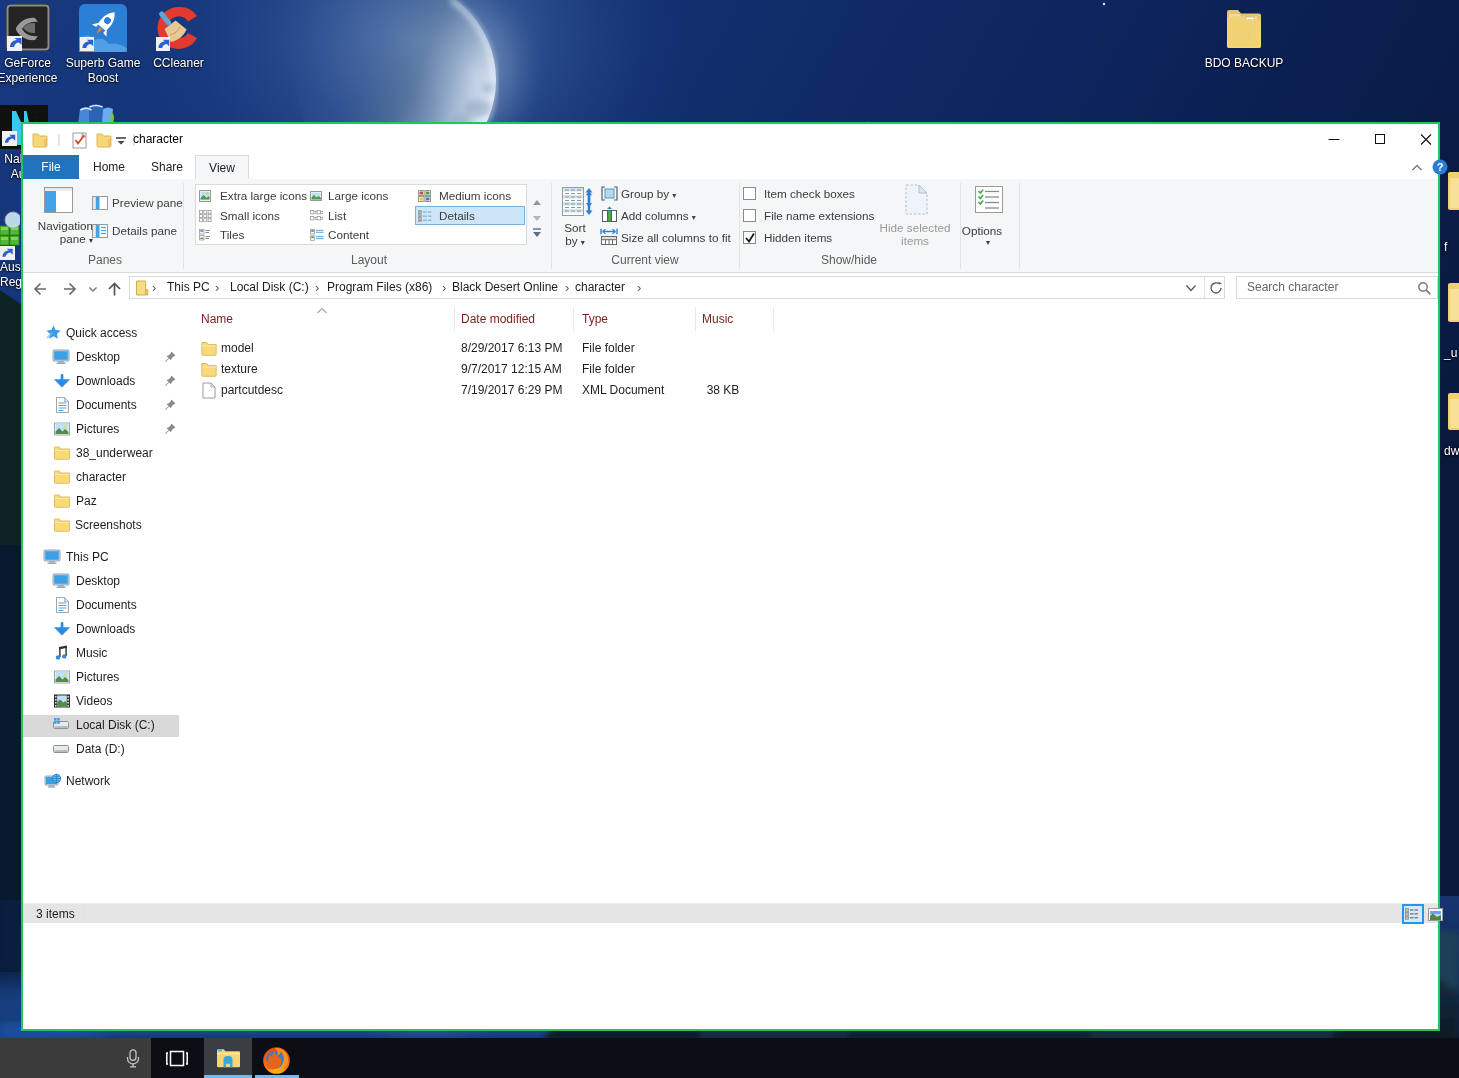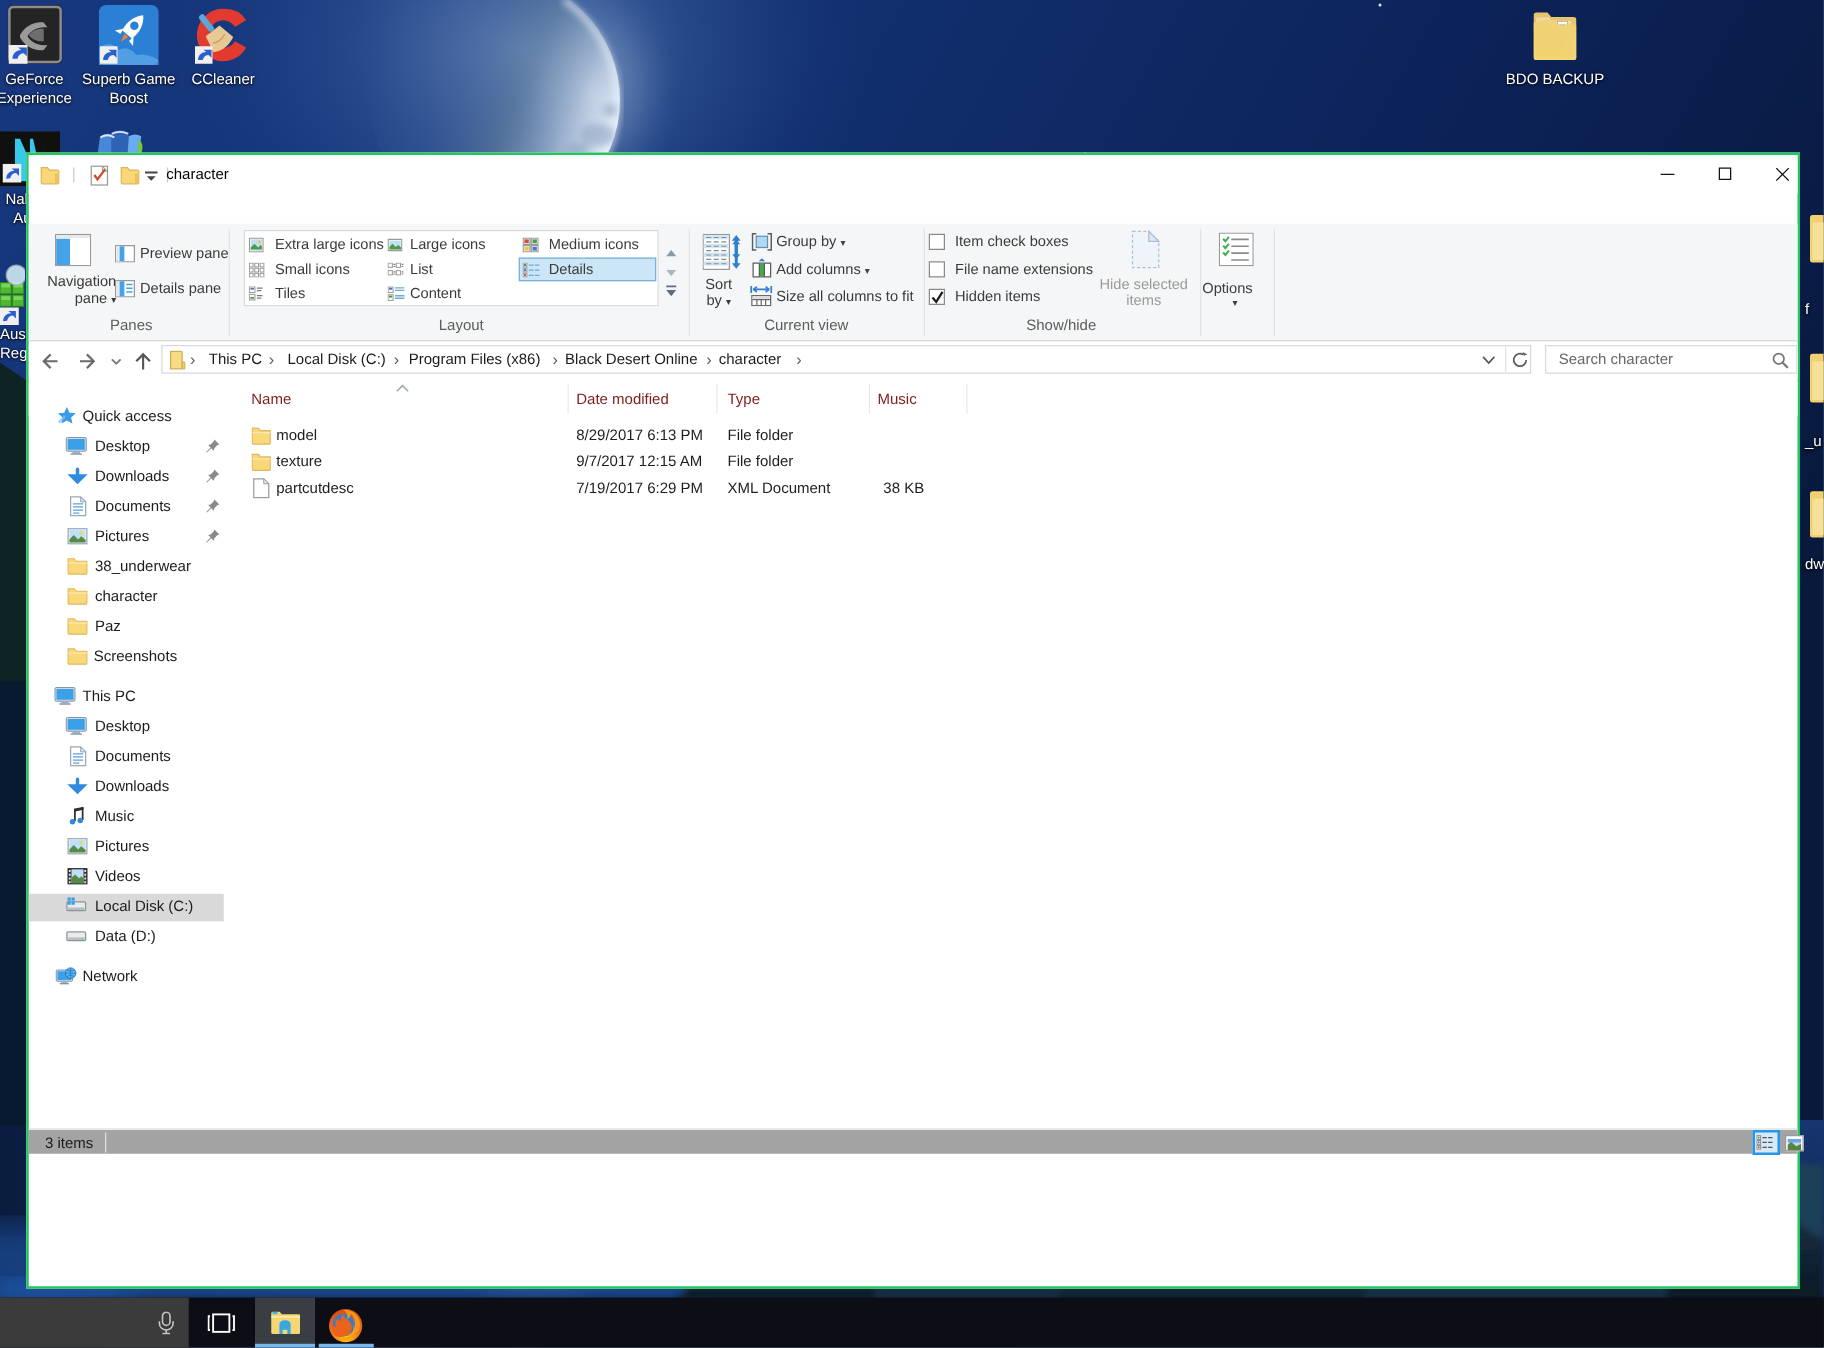--- a/index.html
+++ b/index.html
@@ -33,21 +33,21 @@
 .hsep { position:absolute; top:2px; width:1px; height:24px; background:#e9e9e9; }
 #addrbox span, #searchbox span { top:0; line-height:21px; position:absolute; white-space:nowrap; }
 .bcsep { color:#5a5a5a; font-size:13px; }
 
 #navpane { position:absolute; left:0; top:181px; width:157px; height:598px; font-size:12px; color:#1c1c1c; }
 .navitem { position:absolute; white-space:nowrap; height:24px; line-height:24px; }
 
 #filelist { position:absolute; left:157px; top:181px; width:1261px; height:598px; font-size:12px; color:#211d1e; }
 .frow { position:absolute; height:21px; line-height:21px; white-space:nowrap; }
 
-#statusbar { position:absolute; left:0; top:779px; width:100%; height:20px; background:#a3a3a3; border-top:1px solid #ececec; font-size:12px; color:#1c1c1c; }
+#statusbar { position:absolute; left:0; top:779px; width:100%; height:20px; background:#e5e5e5; border-top:1px solid #ececec; font-size:12px; color:#1c1c1c; }
 
 #taskbar { position:absolute; left:0; top:1038px; width:1459px; height:40px; background:#0d0d15; }
 </style>
 </head>
 <body>
 <div id="screen">
   <svg id="wallpaper" class="abs" width="1459" height="1078" viewBox="0 0 1459 1078">
     <defs>
       <linearGradient id="sky" x1="0" y1="0" x2="1" y2="0.42">
         <stop offset="0" stop-color="#17387f"></stop>
@@ -297,20 +297,33 @@
         <path d="M85.5,10 l3.5,3.5 L92.5,10 Z" fill="#444"></path>
         <line x1="102" y1="3" x2="102" y2="15" stroke="#c9c9c9" stroke-width="1"></line>
       </svg>
       <div id="wintitle">character</div>
       <svg class="abs" style="left:1274px;top:0;" width="140" height="30" viewBox="0 0 140 30">
         <line x1="31.5" y1="15.5" x2="42.5" y2="15.5" stroke="#111" stroke-width="1"></line>
         <rect x="78.5" y="10.5" width="9" height="9" fill="none" stroke="#111" stroke-width="1"></rect>
         <path d="M124,10.5 l10,10 M134,10.5 l-10,10" stroke="#111" stroke-width="1.1"></path>
       </svg>
     </div>
+    <div id="tabs">
+      <div id="filetab">File</div>
+      <div class="tab" style="left:56px;width:60px;">Home</div>
+      <div class="tab" style="left:116px;width:56px;">Share</div>
+      <div id="viewtab">View</div>
+      <svg class="abs" style="left:1388px;top:8px;" width="12" height="10" viewBox="0 0 12 10">
+          <path d="M1.5,7 L6,2.5 L10.5,7" fill="none" stroke="#777" stroke-width="1.4"></path>
+        </svg>
+      <svg class="abs" style="left:1409px;top:4px;" width="16" height="16" viewBox="0 0 16 16">
+          <circle cx="8" cy="8" r="7.5" fill="#2b7cd3"></circle>
+          <text x="8" y="12" font-size="11" font-family="Liberation Sans" fill="#fff" text-anchor="middle" font-weight="bold">?</text>
+        </svg>
+    </div>
     <div id="ribbon">
       <div class="rsep" style="left:160px;"></div>
       <div class="rsep" style="left:528px;"></div>
       <div class="rsep" style="left:716px;"></div>
       <div class="rsep" style="left:937px;"></div>
       <div class="rsep" style="left:996px;"></div>
 
       <svg class="abs" style="left:21px;top:8px;" width="29" height="26" viewBox="0 0 29 26">
         <rect x="0.5" y="0.5" width="28" height="25" fill="#fff" stroke="#9a9a9a"></rect>
         <rect x="1" y="1" width="27" height="2.5" fill="#e8e8e8"></rect>

